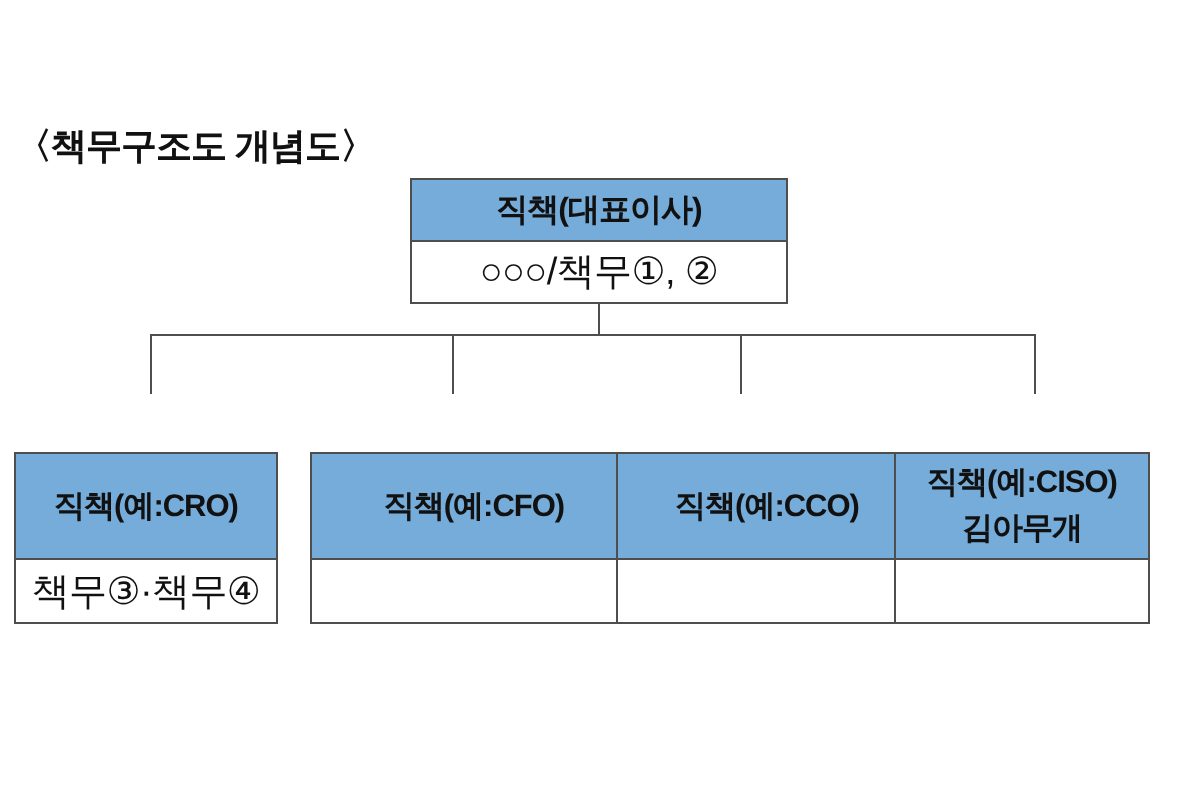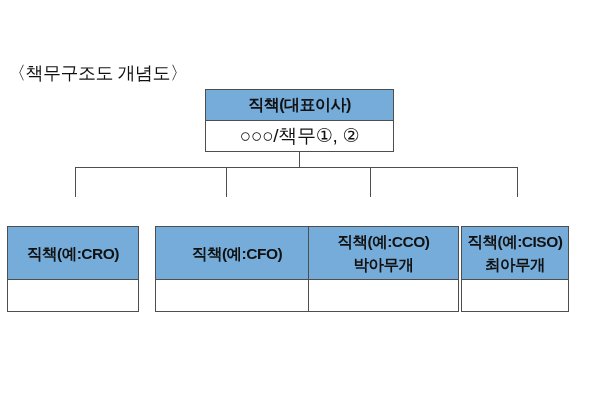--- a/index.html
+++ b/index.html
@@ -12,21 +12,21 @@
   .canvas {
     position: relative;
     width: 600px; height: 400px;
     background: var(--background, #ffffff);
     overflow: hidden;
   }
   .diagram-title {
     position: absolute;
     left: 8px; top: 61px;
     font-size: 18px;
-    font-weight: 400;
+    font-weight: 700;
     letter-spacing: -0.5px;
     white-space: nowrap;
   }
   .box {
     position: absolute;
     box-sizing: border-box;
     border: 1px solid var(--border, #4e4e4e);
     background: #ffffff;
     text-align: center;
     display: flex;
@@ -52,21 +52,21 @@
     background: #ffffff;
     letter-spacing: -0.3px;
   }
   .root-box { left: 205px; top: 89px; width: 189px; height: 63px; }
   .root-box .box-header { height: 30px; font-size: 16px; letter-spacing: -0.5px; }
   .child-box { top: 197px; height: 86px; margin-top: 29px; }
   .child-box .box-header { height: 52px; font-size: 15.5px; line-height: 23px; letter-spacing: -0.5px; }
   .child-1 { left: 7px;   width: 132px; }
   .child-2 { left: 155px; width: 164px; }
   .child-3 { left: 308px; width: 151px; }
-  .child-4 { left: 461px; width: 108px; }
+  .child-4 { left: 447px; width: 128px; }
   .line {
     position: absolute;
     background: var(--line, #4e4e4e);
   }
   .conn-root-v { left: 299px; top: 152px; width: 1px; height: 15px; }
   .conn-h      { left: 75px;  top: 167px; width: 443px; height: 1px; }
   .conn-c1     { left: 75px;  top: 167px; width: 1px; height: 30px; }
   .conn-c2     { left: 226px; top: 167px; width: 1px; height: 30px; }
   .conn-c3     { left: 370px; top: 167px; width: 1px; height: 30px; }
   .conn-c4     { left: 517px; top: 167px; width: 1px; height: 30px; }
@@ -87,35 +87,35 @@
   <div class="line conn-h"></div>
   <div class="line conn-c1"></div>
   <div class="line conn-c2"></div>
   <div class="line conn-c3"></div>
   <div class="line conn-c4"></div>
 
   <div class="box child-box child-1">
     <div class="box-header">
       <div>직책(예:CRO)</div>
     </div>
+    <div class="box-body">책무③·책무④</div>
   </div>
 
   <div class="box child-box child-2">
     <div class="box-header">
       <div>직책(예:CFO)</div>
     </div>
   </div>
 
   <div class="box child-box child-3">
     <div class="box-header">
       <div>직책(예:CCO)</div>
-      <div>박아무개</div>
     </div>
   </div>
 
   <div class="box child-box child-4">
     <div class="box-header">
       <div>직책(예:CISO)</div>
-      <div>최아무개</div>
+      <div>김아무개</div>
     </div>
   </div>
 
 </div>
 
 </body></html>

